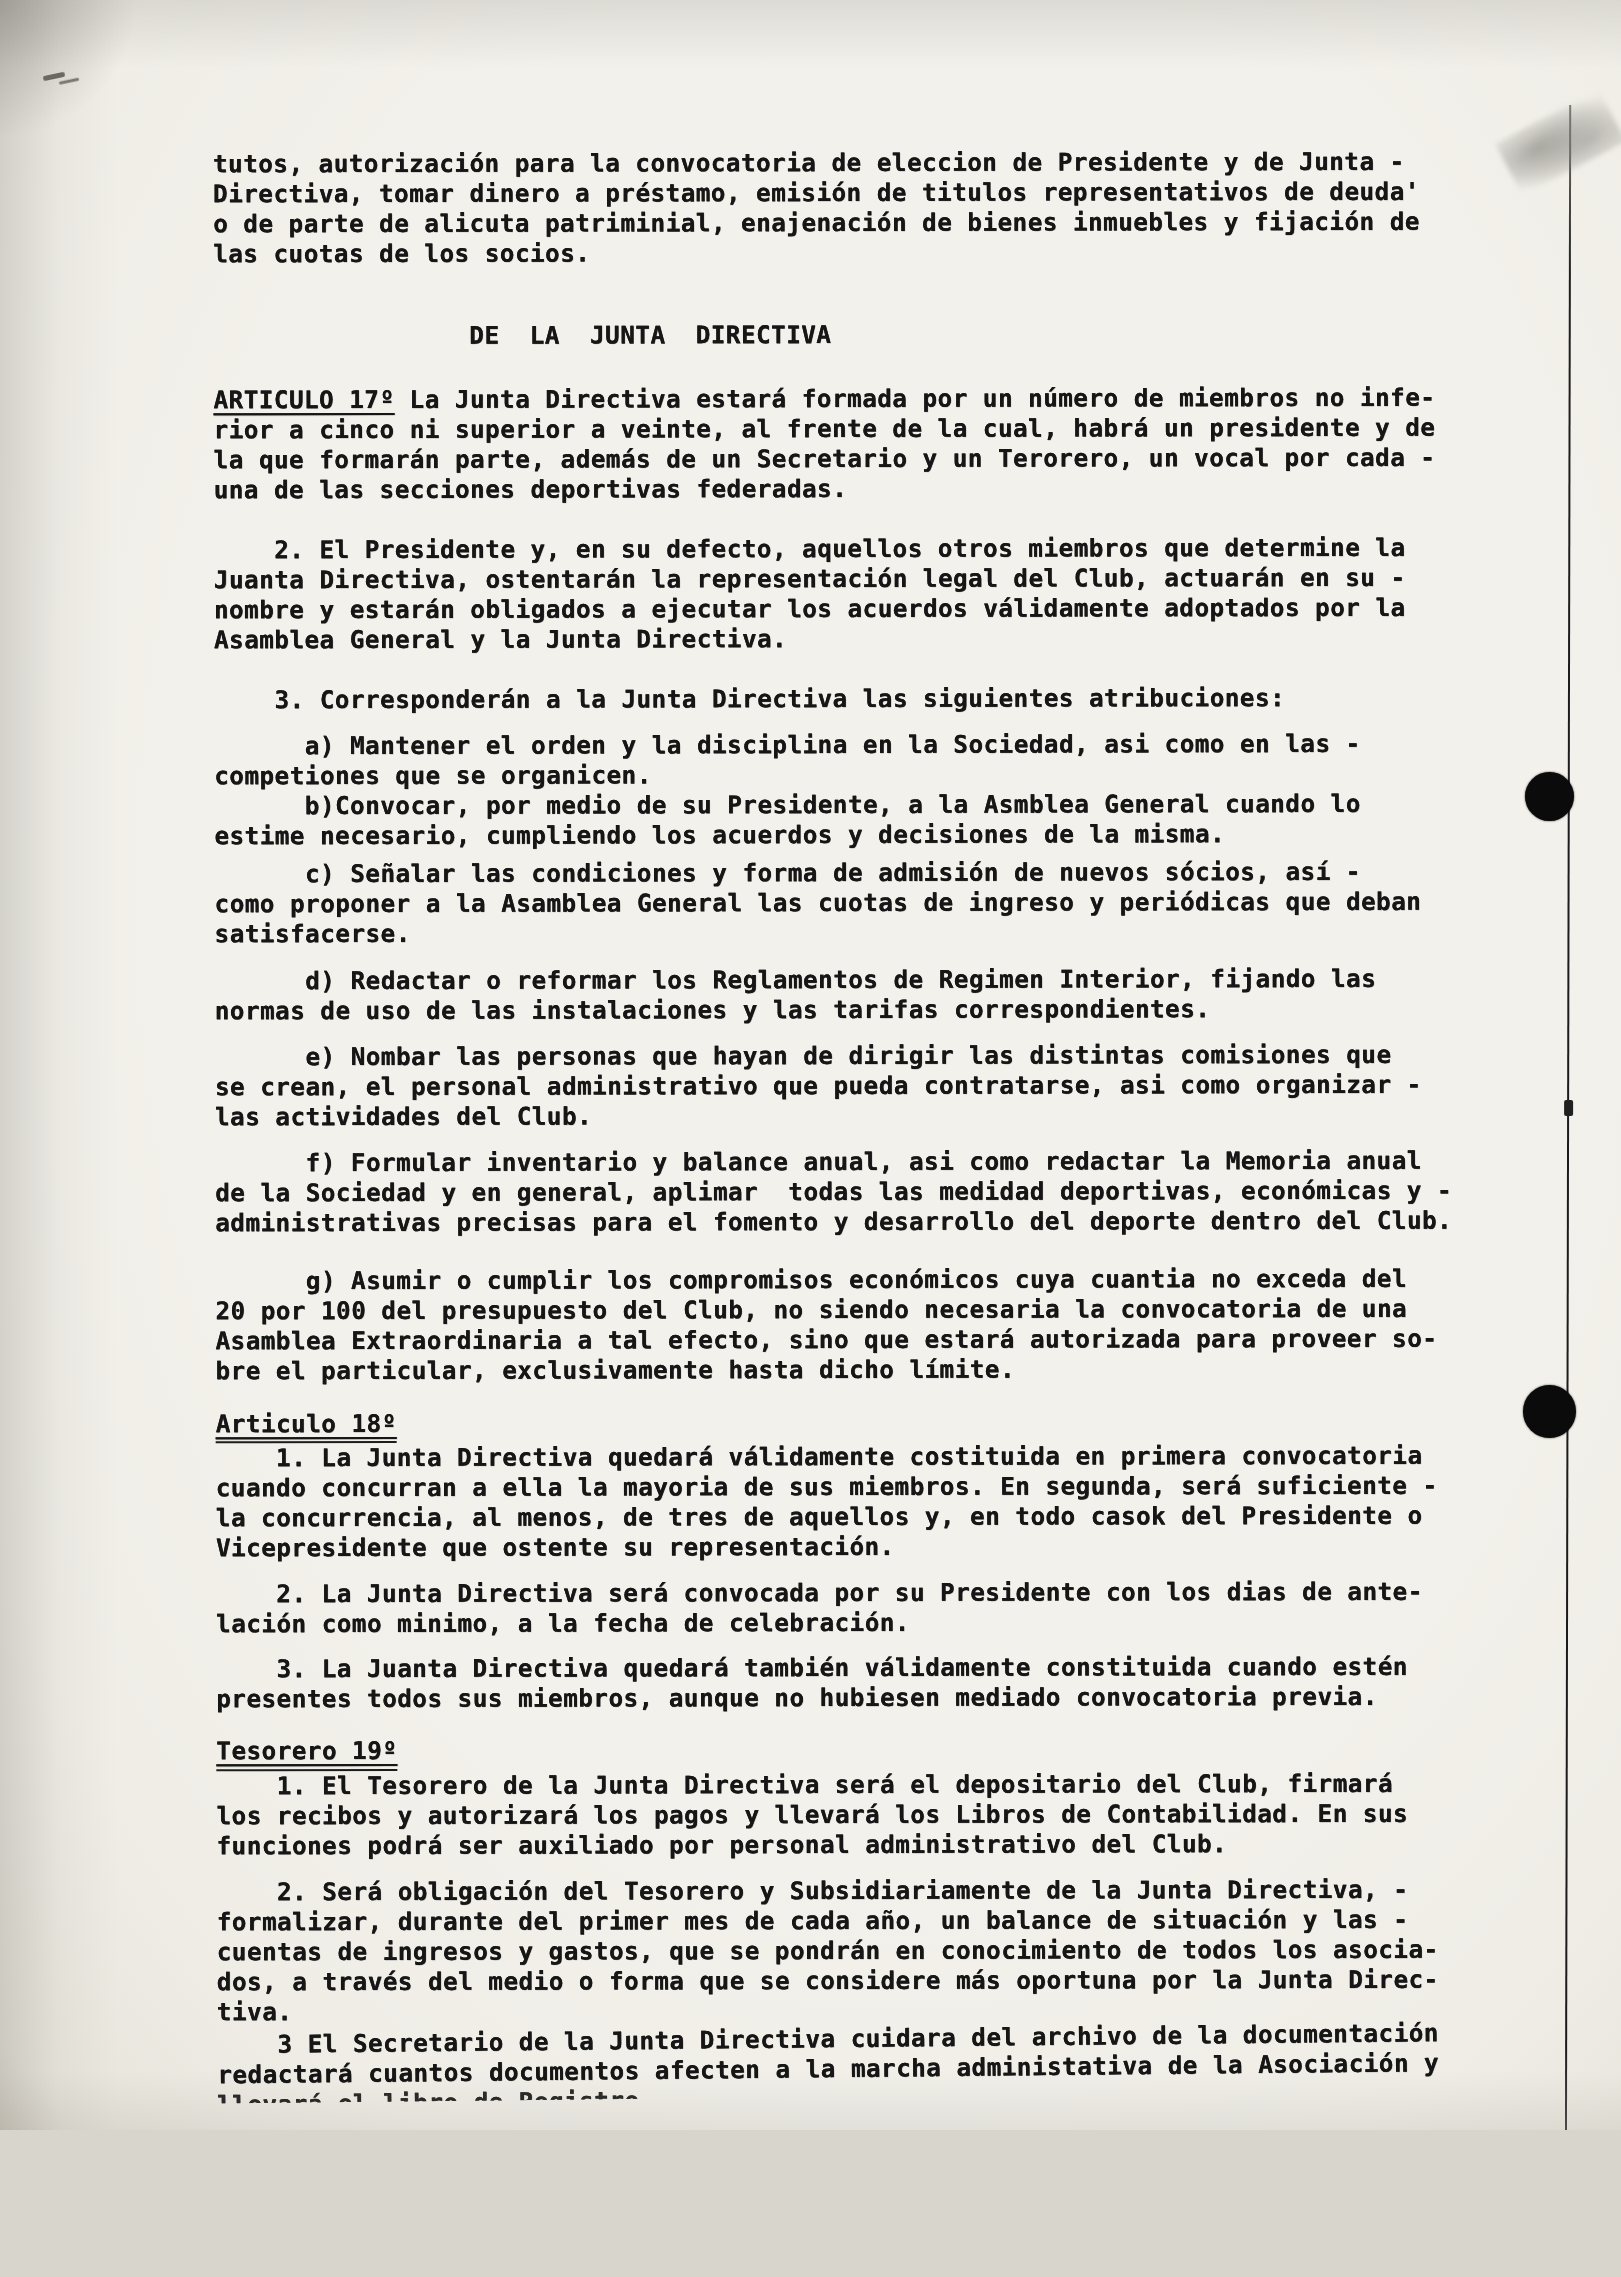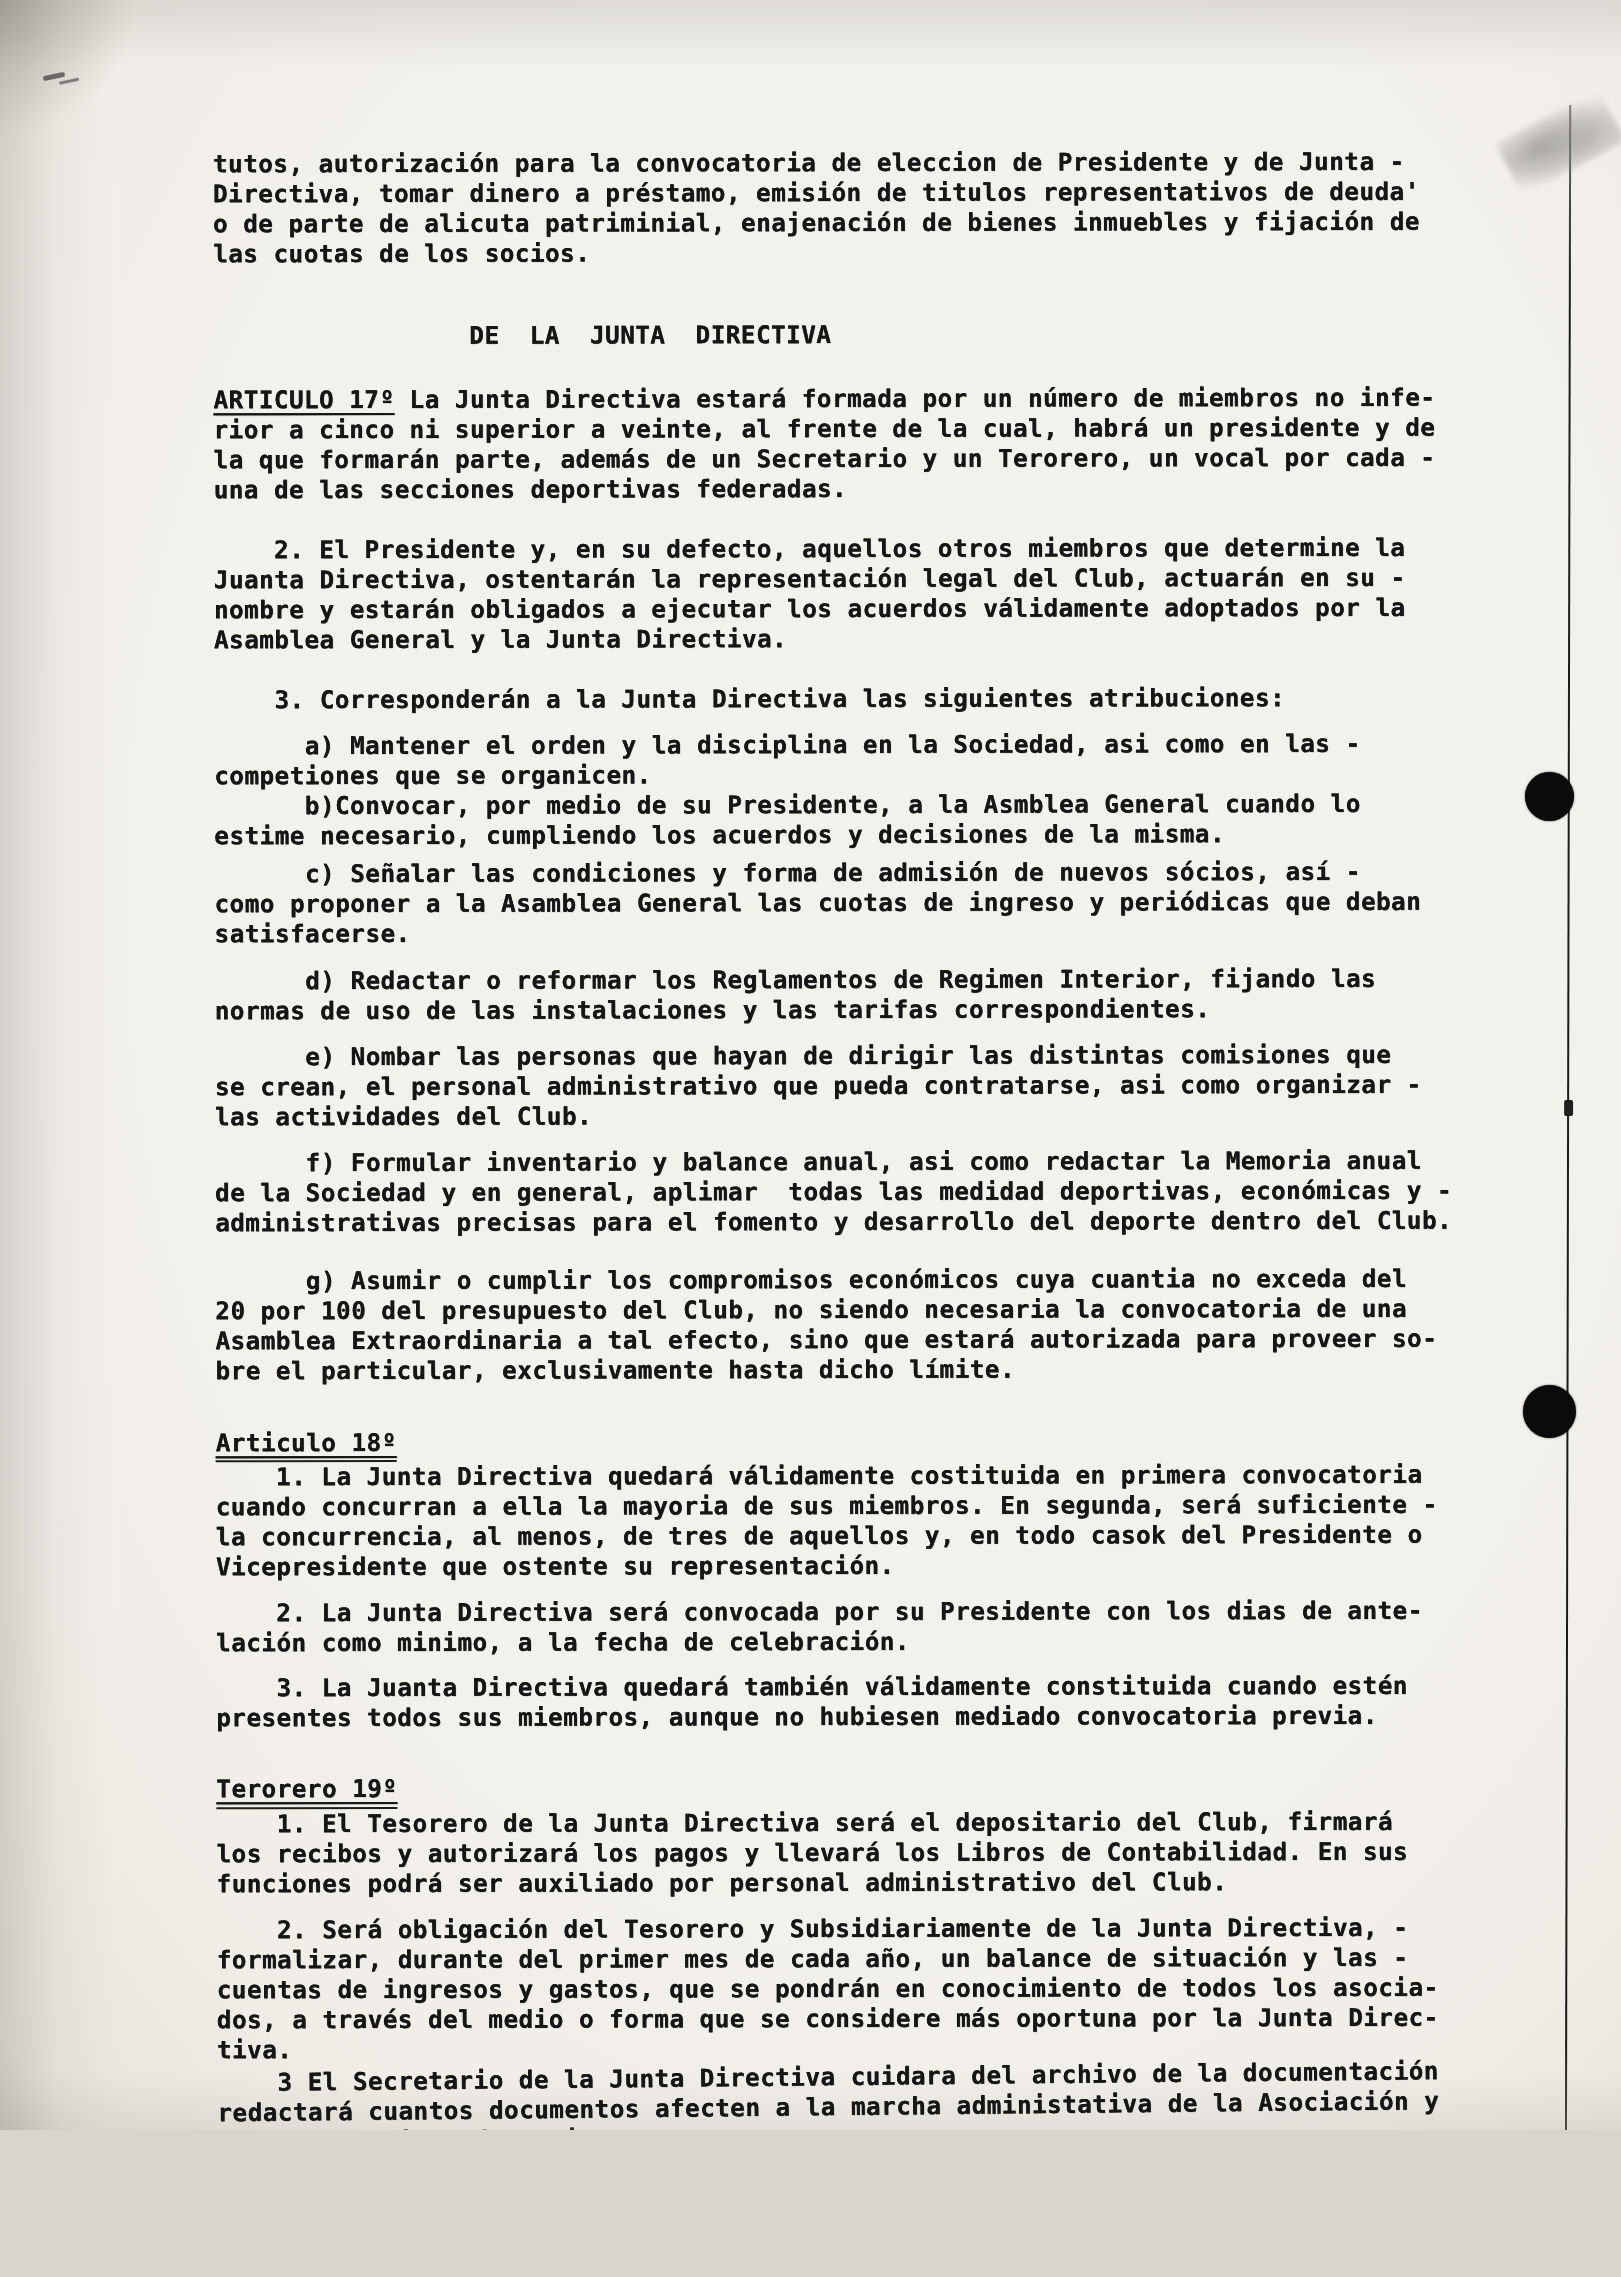--- a/index.html
+++ b/index.html
@@ -37,21 +37,20 @@
     text-decoration-thickness:2.4px;
     text-underline-offset:4.9px;
   }
   .u-double{
     display:inline-block;
     text-decoration:underline;
     text-decoration-thickness:2.4px;
     text-underline-offset:4.9px;
     border-bottom:2.4px solid #1c1c1c;
     padding-bottom:2.9px;
-    margin-top:19px;
   }
   .tilt{transform:rotate(-0.45deg);transform-origin:0 0;}
   .clipped{height:12.7px;overflow:hidden;opacity:0.9;transform:rotate(-0.5deg);transform-origin:0 0;}
   
   .vline{
     position:absolute;left:1567px;top:105px;width:2.4px;height:2111px;
     background:linear-gradient(180deg, rgba(30,30,30,0.55), #1e1e1e 8%, #1a1a1a 92%, rgba(30,30,30,0.5));
     transform:rotate(0.12deg);
   }
   .vline::after{
@@ -139,21 +138,21 @@
 cuando concurran a ella la mayoria de sus miembros. En segunda, será suficiente -
 la concurrencia, al menos, de tres de aquellos y, en todo casok del Presidente o
 Vicepresidente que ostente su representación.</div>
 
     <div class="block" style="margin-top:15.6px">    2. La Junta Directiva será convocada por su Presidente con los dias de ante-
 lación como minimo, a la fecha de celebración.</div>
 
     <div class="block" style="margin-top:14.6px">    3. La Juanta Directiva quedará también válidamente constituida cuando estén
 presentes todos sus miembros, aunque no hubiesen mediado convocatoria previa.</div>
 
-    <div class="block" style="margin-top:22.4px"><span class="u-double">Terorero 19º</span></div>
+    <div class="block" style="margin-top:22.4px"><span class="u-double">Tesorero 19º</span></div>
 
     <div class="block" style="margin-top:0">    1. El Tesorero de la Junta Directiva será el depositario del Club, firmará
 los recibos y autorizará los pagos y llevará los Libros de Contabilidad. En sus
 funciones podrá ser auxiliado por personal administrativo del Club.</div>
 
     <div class="block" style="margin-top:15.6px">    2. Será obligación del Tesorero y Subsidiariamente de la Junta Directiva, -
 formalizar, durante del primer mes de cada año, un balance de situación y las -
 cuentas de ingresos y gastos, que se pondrán en conocimiento de todos los asocia-
 dos, a través del medio o forma que se considere más oportuna por la Junta Direc-
 tiva.</div>

